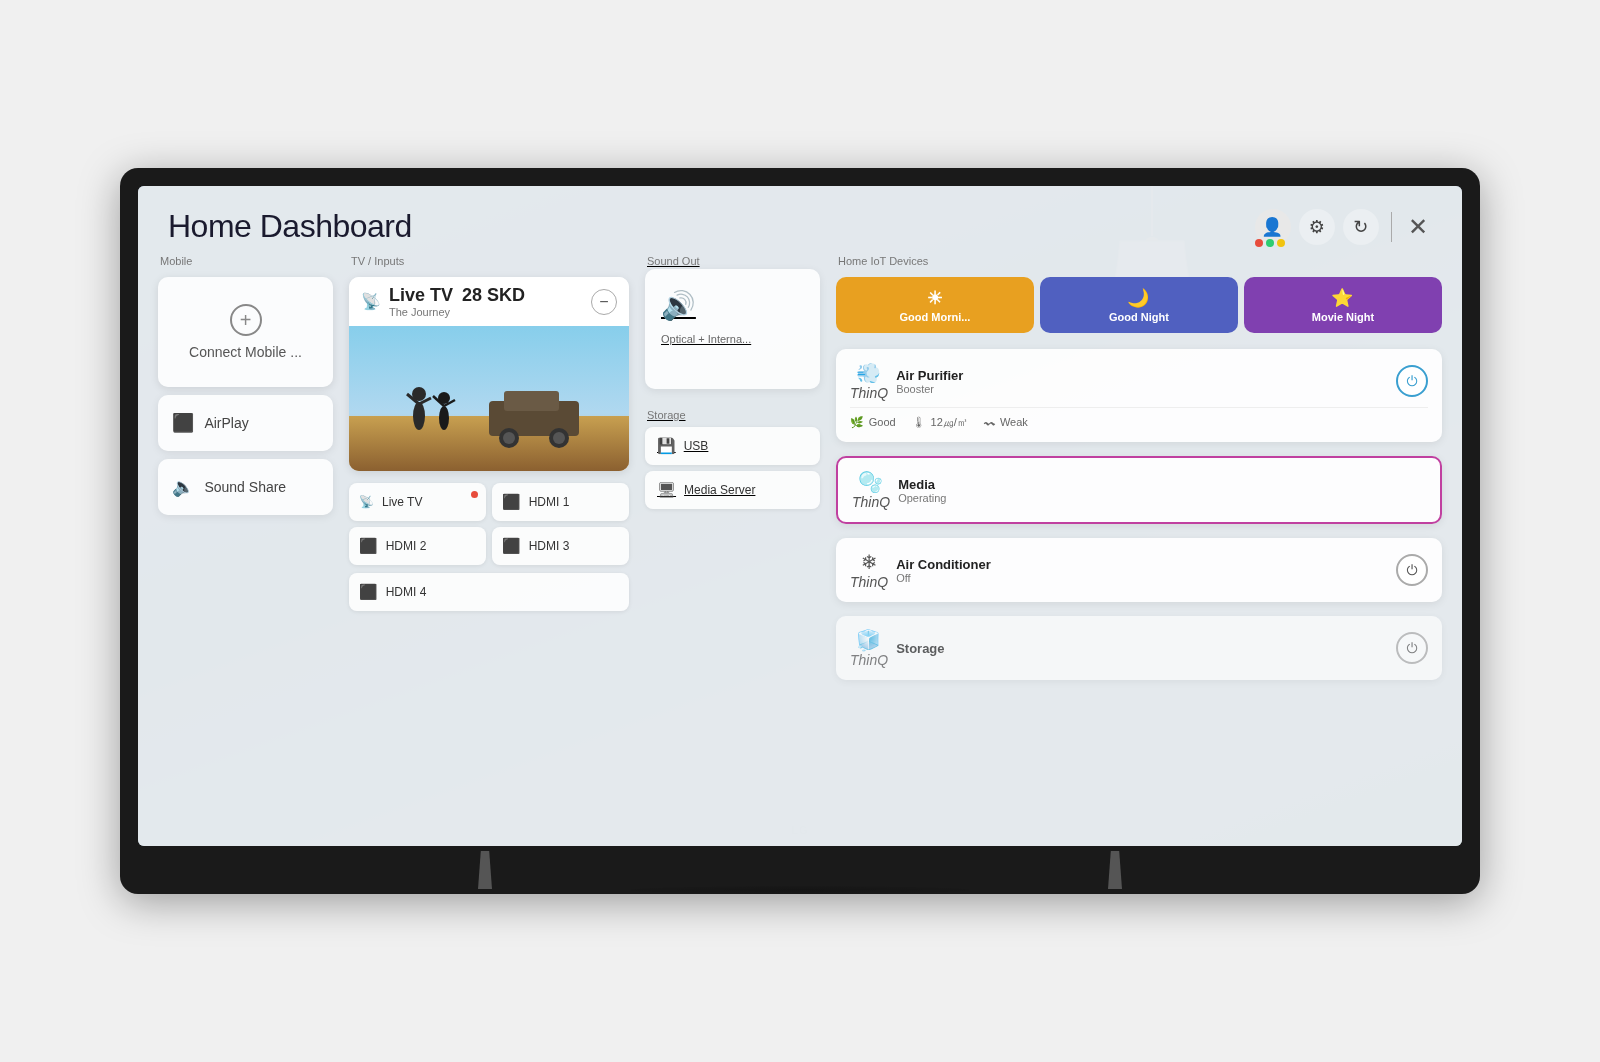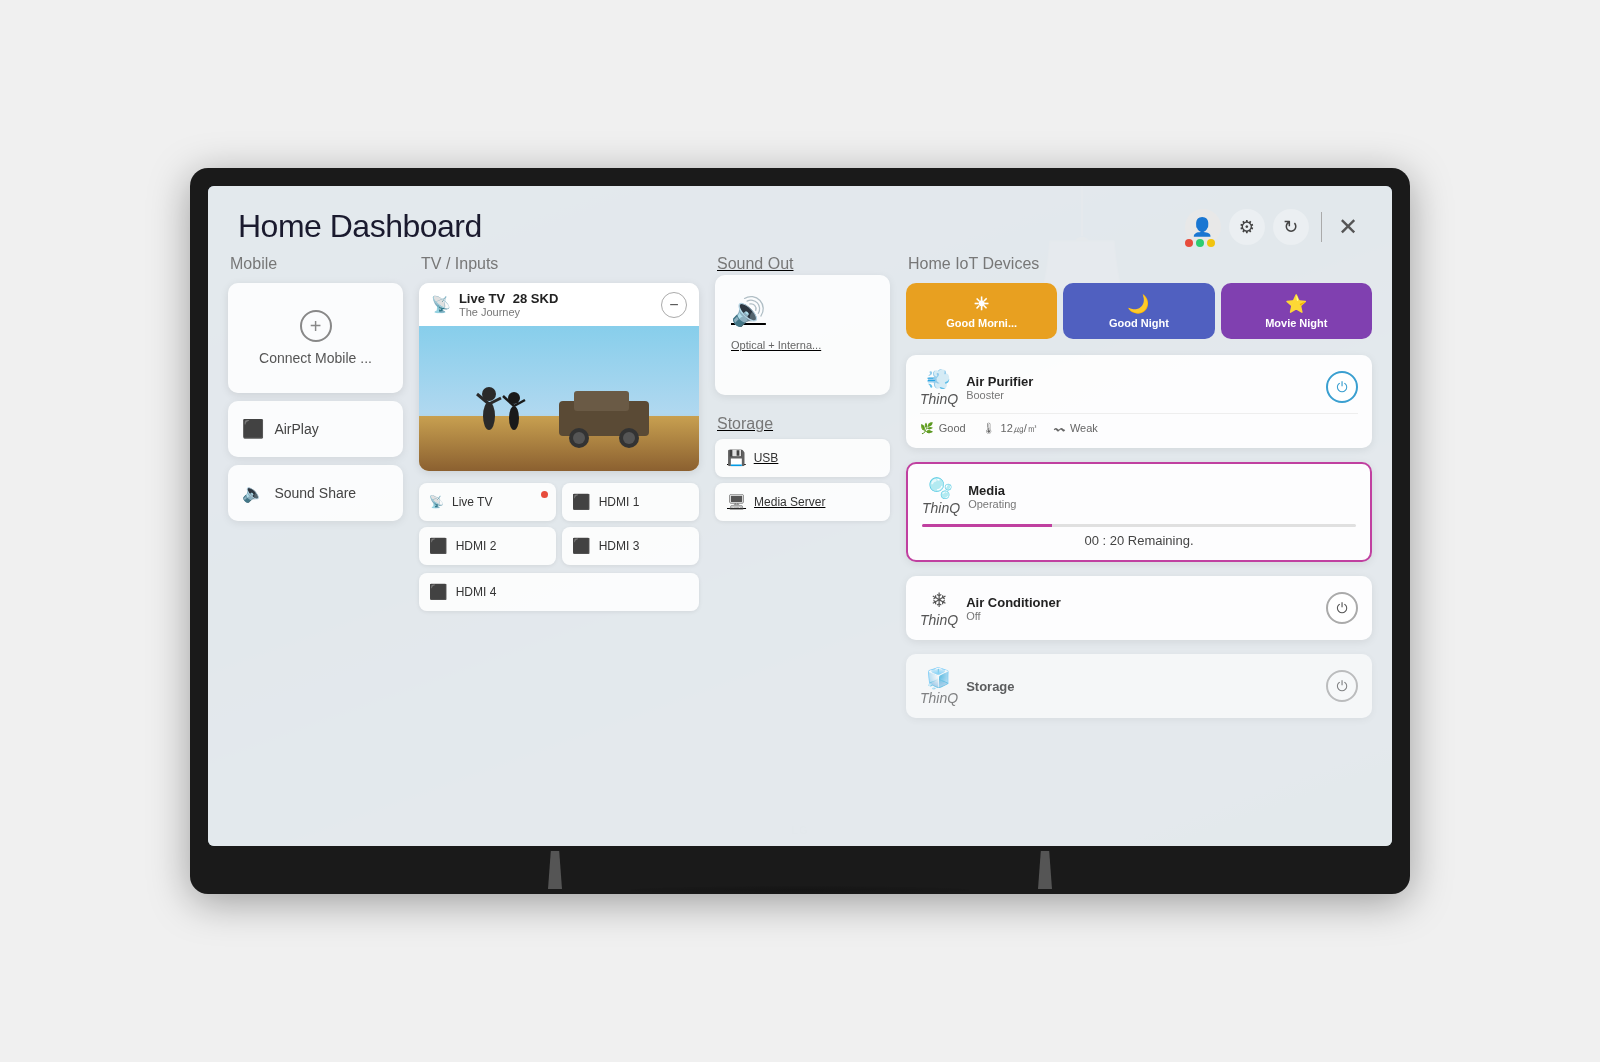--- a/index.html
+++ b/index.html
@@ -7,21 +7,21 @@
       background: #f0f0f0;
       display: flex;
       justify-content: center;
       align-items: center;
       min-height: 1062px;
       width: 1600px;
       font-family: 'Arial', sans-serif;
     }
 
     .tv-outer {
-      width: 1220px;
+      width: 1360px;
       background: #1a1a1a;
       border-radius: 18px;
       padding: 18px 18px 0 18px;
       box-shadow: 0 8px 40px rgba(0,0,0,0.35);
       position: relative;
     }
 
     .tv-screen {
       width: 100%;
       background: #5a6a7a;
@@ -116,21 +116,21 @@
       overflow: hidden;
     }
 
     .column {
       display: flex;
       flex-direction: column;
       gap: 8px;
     }
 
     .col-label {
-      font-size: 16px;
+      font-size: 11px;
       color: #777;
       font-weight: 500;
       margin-bottom: 2px;
       padding-left: 2px;
     }
 
     
     .col-mobile {
       width: 175px;
       flex-shrink: 0;
@@ -213,21 +213,21 @@
       display: flex;
       align-items: center;
       gap: 8px;
     }
 
     .antenna-icon {
       font-size: 16px;
       color: #555;
     }
 
-    .tv-channel-info .channel { font-size: 13px; font-weight: 600; color: #222; }
+    .tv-channel-info .channel { font-size: 18px; font-weight: 600; color: #222; }
     .tv-channel-info .program { font-size: 11px; color: #777; }
 
     .minus-btn {
       width: 26px;
       height: 26px;
       border-radius: 50%;
       border: 1.5px solid #aaa;
       background: white;
       cursor: pointer;
       display: flex;
@@ -758,26 +758,20 @@
                 <div class="device-icon-wrap">
                   <span class="device-icon">🫧</span>
                   <span class="thinq-label">ThinQ</span>
                 </div>
                 <div>
                   <div class="device-name">Media</div>
                   <div class="device-status">Operating</div>
                 </div>
               </div>
             </div>
-            <div class="washer-progress">
-              <div class="washer-progress-bar">
-                <div class="washer-progress-fill"></div>
-              </div>
-              <div class="washer-time">00 : 20 Remaining.</div>
-            </div>
           </div>
 
           <div class="device-card">
             <div class="device-card-header">
               <div class="device-info">
                 <div class="device-icon-wrap">
                   <span class="device-icon">❄</span>
                   <span class="thinq-label">ThinQ</span>
                 </div>
                 <div>

